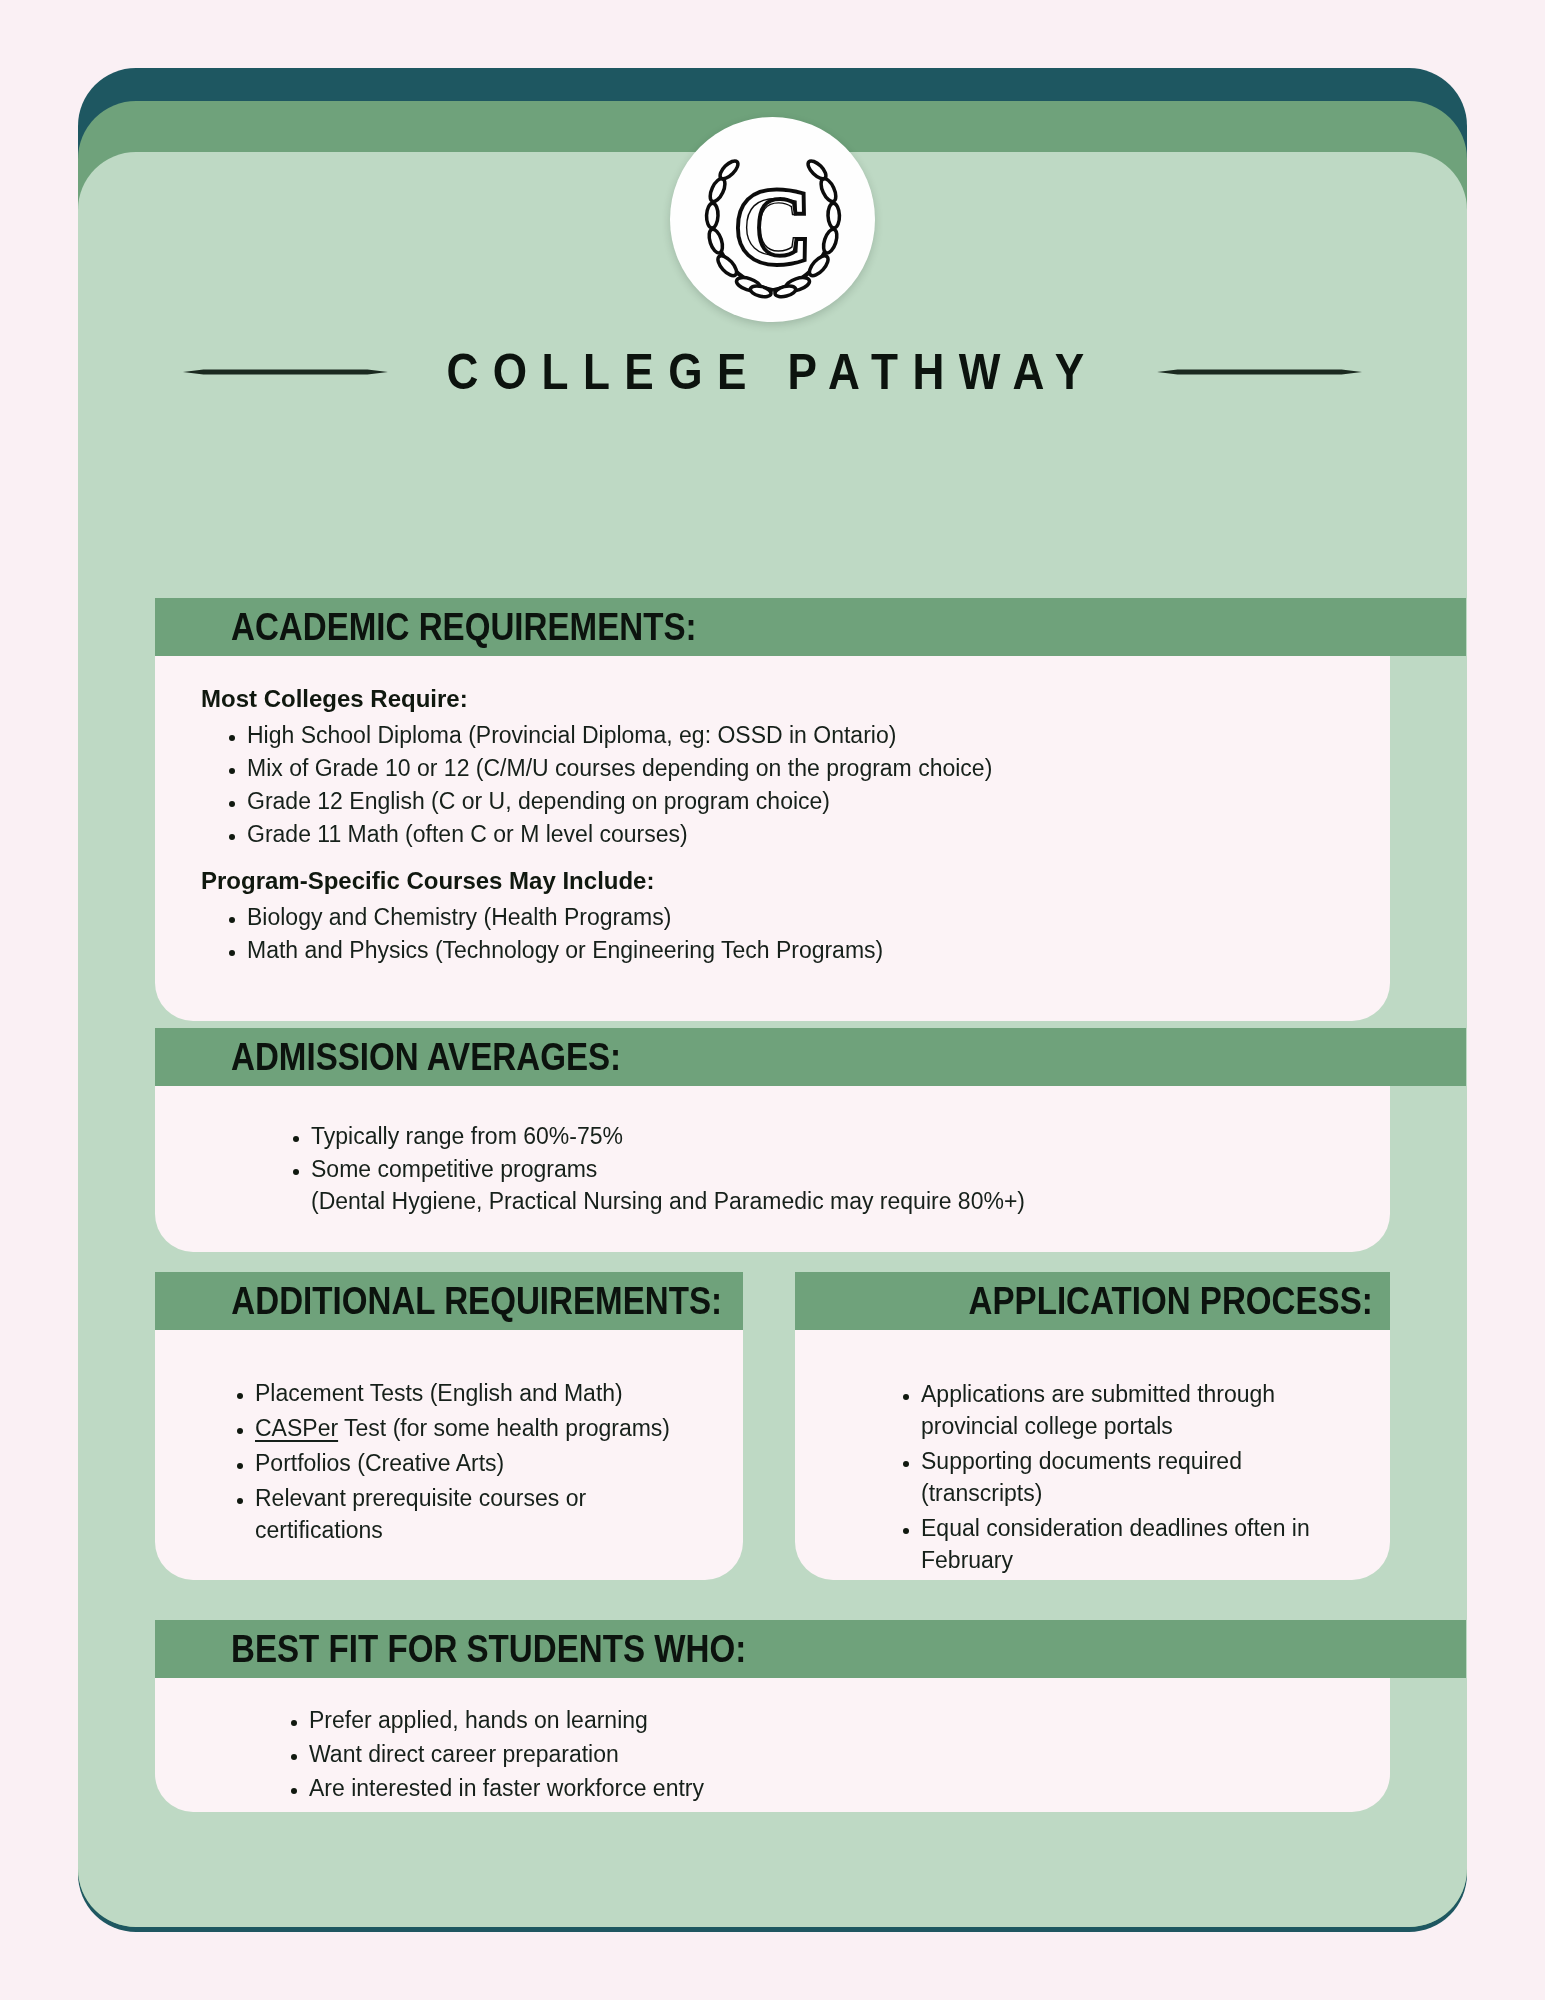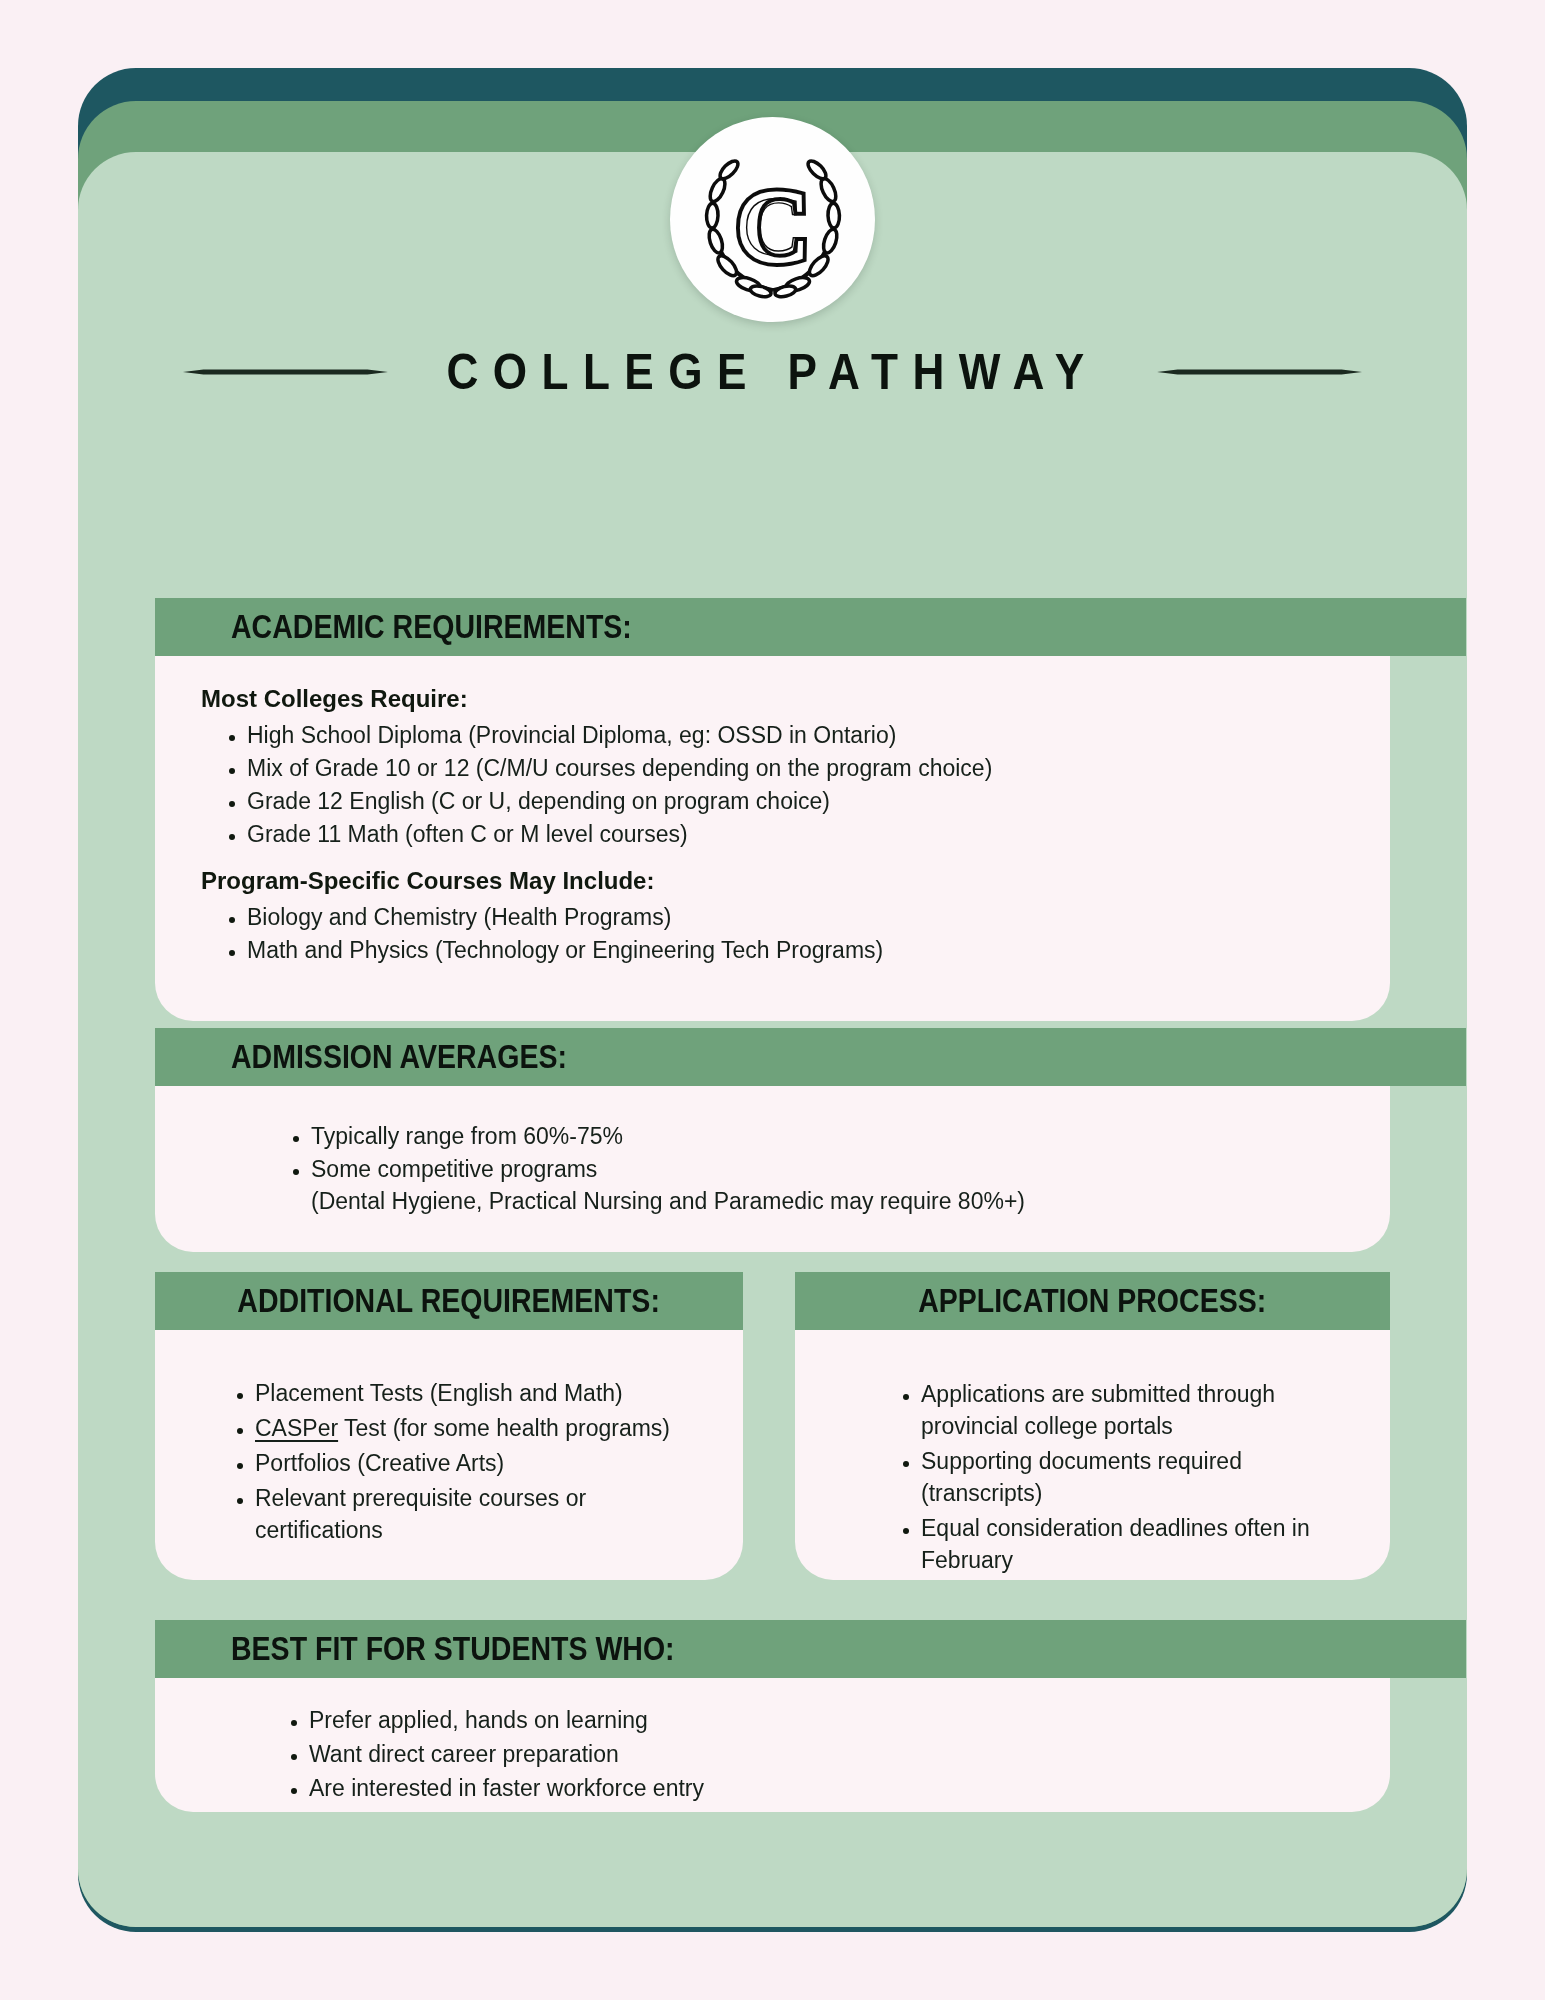--- a/index.html
+++ b/index.html
@@ -48,26 +48,26 @@
   }
 
   .intro{
     position:absolute;left:142px;top:464px;width:1261px;margin:0;
     text-align:center;font-size:23.5px;line-height:36px;color:#19231C;
   }
 
   .bar{
     position:absolute;height:58px;background:var(--card-green);
     display:flex;align-items:center;color:var(--heading-text);
-    font-weight:700;font-size:31px;
+    font-weight:700;font-size:36px;
   }
   .bar span{display:inline-block;transform:scale(.92,1.1);white-space:nowrap;}
   .bar.left{padding-left:76px;justify-content:flex-start;}
   .bar.left span{transform-origin:left center;}
-  .bar.center{justify-content:center;}
+  .bar.center{justify-content:flex-end;}
   .bar.center span{transform-origin:center center;}
 
   .box{
     position:absolute;background:var(--panel);
     border-radius:0 0 38px 38px;box-sizing:border-box;
   }
   .box p.group-h{margin:0;font-weight:700;font-size:24px;line-height:30px;color:#10180F;}
   .box ul{margin:5px 0 16px;padding-left:46px;list-style:disc;font-size:23px;line-height:32px;}
   .box li{margin:1px 0;}
   .box li::marker{font-size:.8em;color:#10180F;}

